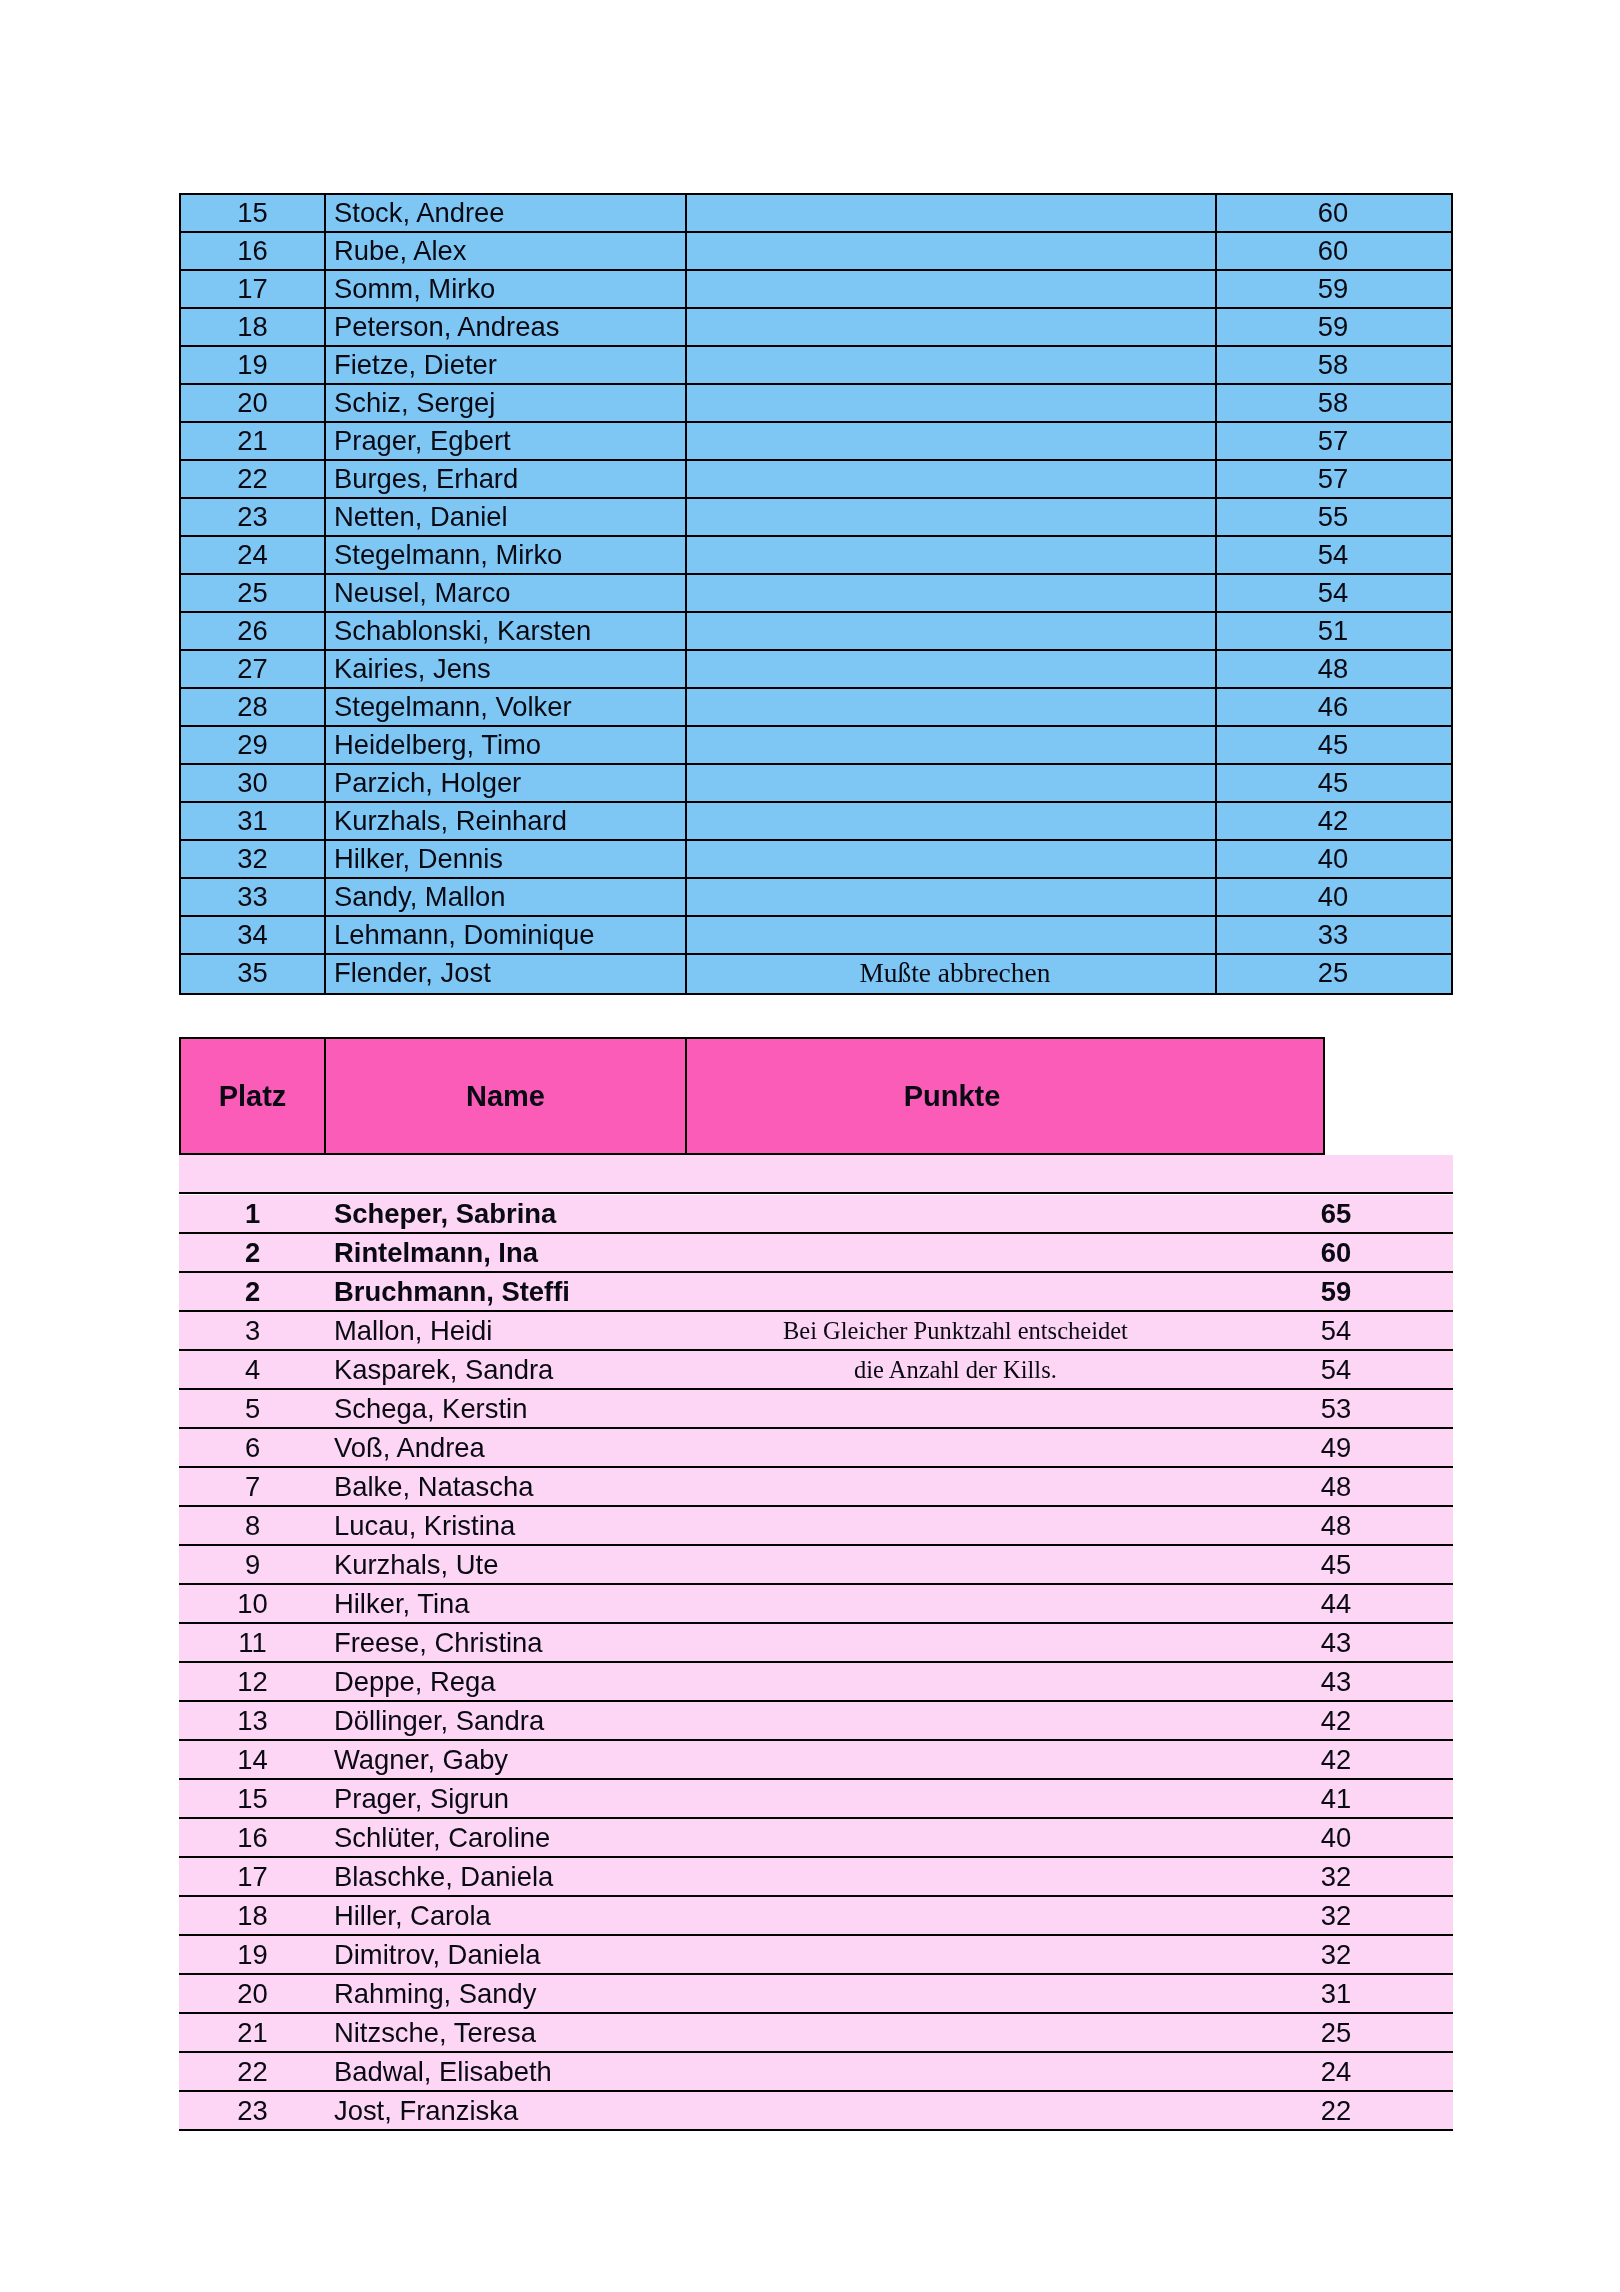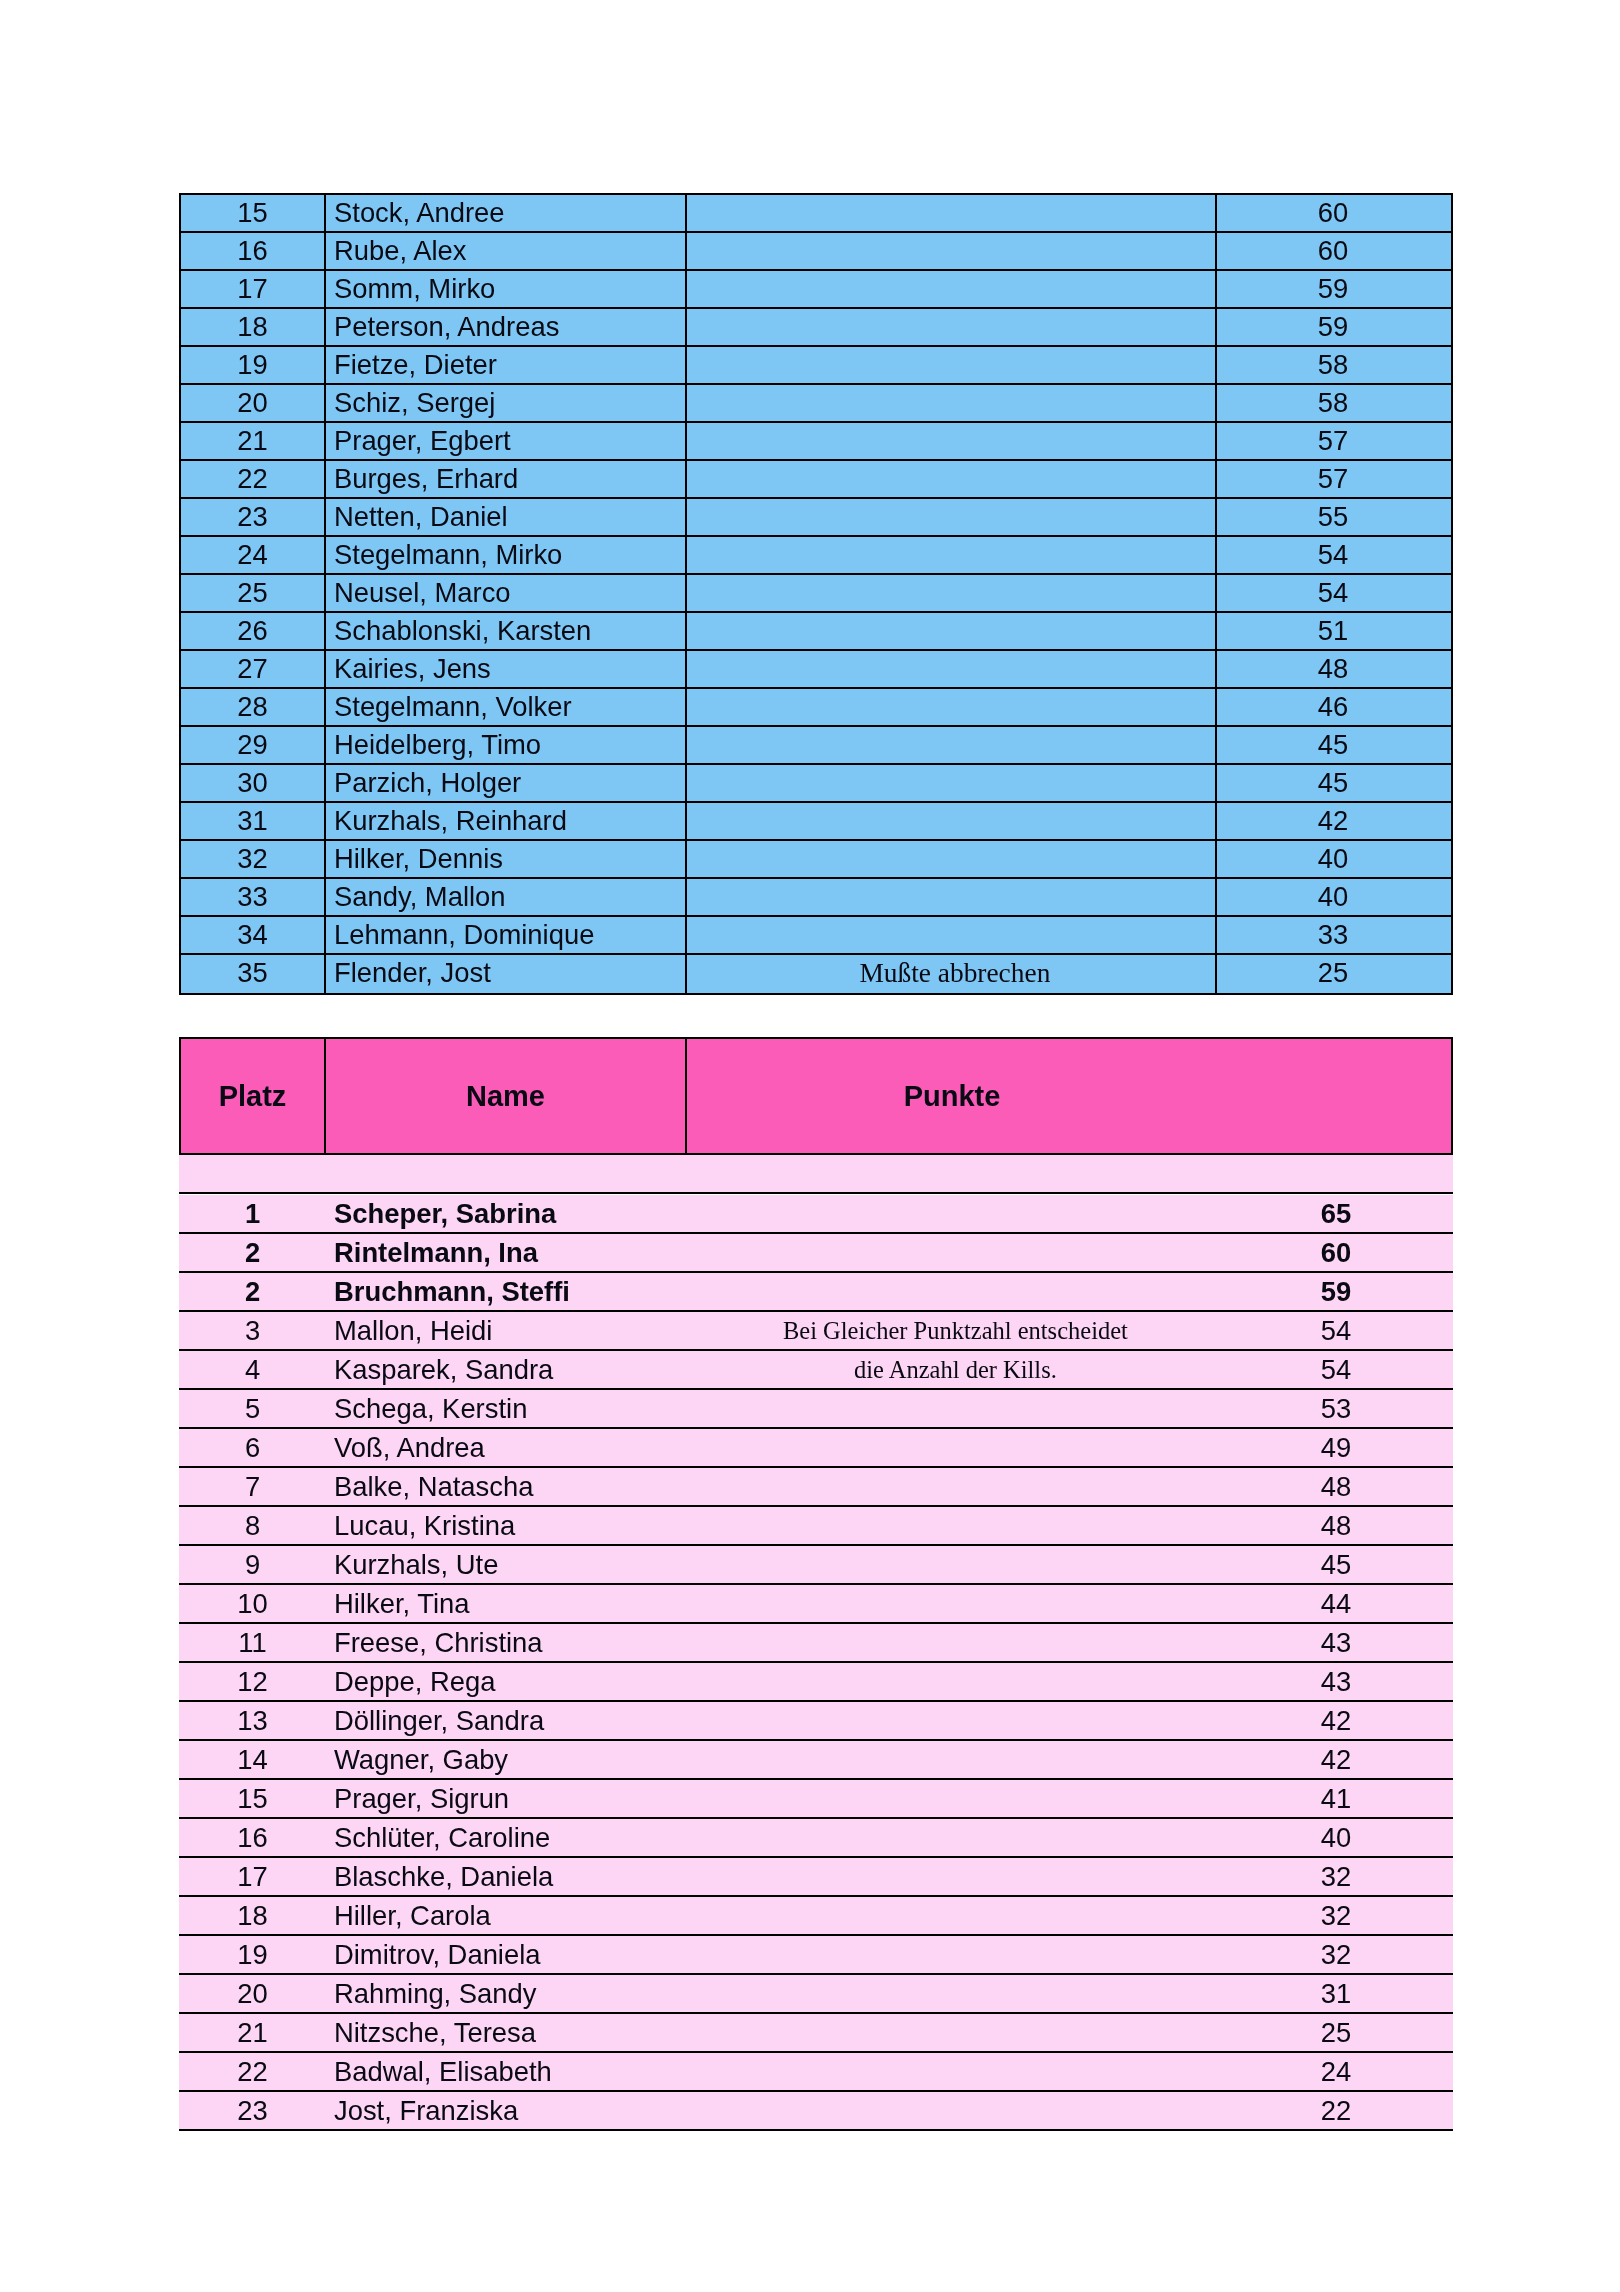--- a/index.html
+++ b/index.html
@@ -22,21 +22,21 @@
     box-sizing:border-box;border-right:2px solid #000;
     font-size:27.4px;line-height:36px;white-space:nowrap;overflow:hidden;
   }
   .brow .cell:last-child{border-right:none;}
   .c-platz{text-align:center;}
   .c-name{padding-left:8px;text-align:left;}
   .c-note{padding-left:7.8px;text-align:center;font-size:23.5px;font-family:Liberation Serif, serif;}
   .c-punkte{text-align:center;}
   
   #pink-header{
-    position:absolute;left:179px;top:1037px;width:1274px;height:118px;
+    position:absolute;left:179px;top:1037px;width:1146px;height:118px;
     border:2.9px solid #000;box-sizing:border-box;background:#FA5CB8;
     display:grid;grid-template-columns:145px 361px 530px 232px;
   }
   #pink-header .hcell{
     box-sizing:border-box;border-right:2px solid #000;
     display:flex;align-items:center;justify-content:center;
     font-size:29px;font-weight:bold;white-space:nowrap;
   }
   #pink-header .hcell:last-child{border-right:none;}
   #pink-spacer{

